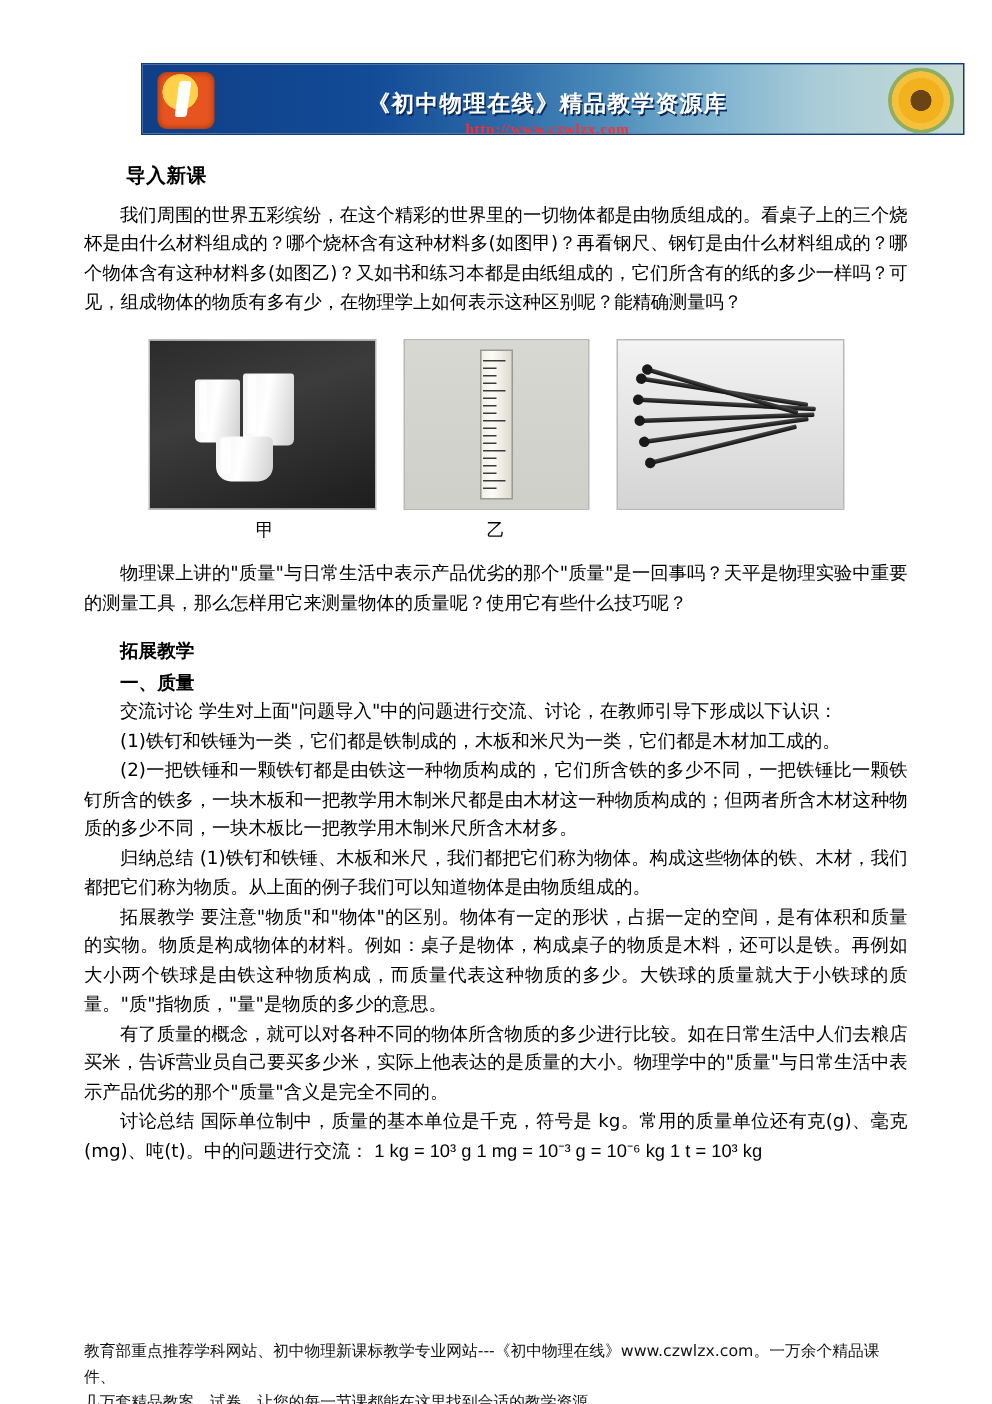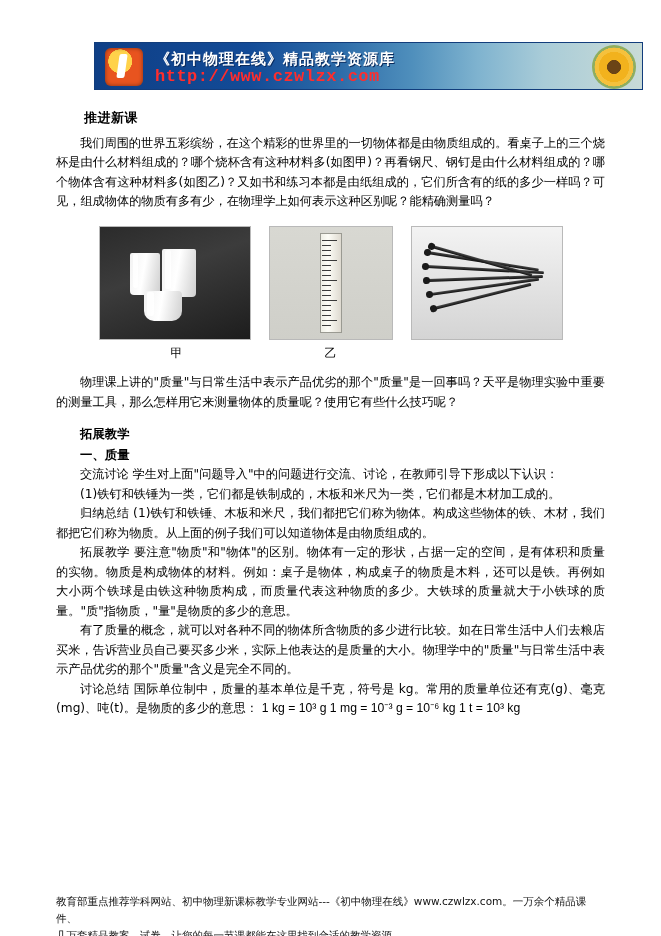--- a/index.html
+++ b/index.html
@@ -61,36 +61,36 @@
     position: absolute;
     left: 13px; top: 6px;
     width: 8px; height: 24px;
     background: #ffffff;
     border-radius: 2px;
     transform: skewX(-8deg);
   }
   .banner-text {
     position: absolute;
     left: 60px;
-    top: 6px;
+    top: 16px;
     width: 420px;
-    text-align: left;
+    text-align: center;
   }
   .banner-title {
     font-family: "DejaVu Serif", "Liberation Serif", serif;
     font-size: 15px;
     font-weight: bold;
     color: #ffffff;
     letter-spacing: 1px;
     text-shadow: 1px 1px 0 #0a2a5c;
     line-height: 20px;
   }
   .banner-url {
-    font-family: Liberation Mono, monospace;
-    font-size: 17px;
+    font-family: Liberation Serif, serif;
+    font-size: 10px;
     font-weight: bold;
     color: #ff2d2d;
     letter-spacing: .5px;
     line-height: 16px;
   }
 
   
   .content {
     margin-top: 18px;
     font-family: "DejaVu Sans", "Liberation Sans", sans-serif;
@@ -253,21 +253,21 @@
     <div class="logo"></div>
     <div class="banner-text">
       <div class="banner-title">《初中物理在线》精品教学资源库</div>
       <div class="banner-url">http://www.czwlzx.com</div>
     </div>
     <div class="sun"></div>
   </div>
 
   <div class="content">
 
-    <div class="heading">推进新课</div>
+    <div class="heading">导入新课</div>
 
     <p class="para gap">我们周围的世界五彩缤纷，在这个精彩的世界里的一切物体都是由物质组成的。看桌子上的三个烧杯是由什么材料组成的？哪个烧杯含有这种材料多(如图甲)？再看钢尺、钢钉是由什么材料组成的？哪个物体含有这种材料多(如图乙)？又如书和练习本都是由纸组成的，它们所含有的纸的多少一样吗？可见，组成物体的物质有多有少，在物理学上如何表示这种区别呢？能精确测量吗？</p>
 
     <div class="figure-row">
       <div class="fig fig-a">
         <div class="beaker b1"></div>
         <div class="beaker b2"></div>
         <div class="beaker b3"></div>
       </div>
       <div class="fig fig-b">
@@ -309,24 +309,25 @@
     </div>
 
     <p class="para gap">物理课上讲的"质量"与日常生活中表示产品优劣的那个"质量"是一回事吗？天平是物理实验中重要的测量工具，那么怎样用它来测量物体的质量呢？使用它有些什么技巧呢？</p>
 
 
     <div class="subheading">拓展教学</div>
     <div class="subheading">一、质量</div>
 
     <p class="para tight">交流讨论  学生对上面"问题导入"中的问题进行交流、讨论，在教师引导下形成以下认识：</p>
     <p class="para tight">(1)铁钉和铁锤为一类，它们都是铁制成的，木板和米尺为一类，它们都是木材加工成的。</p>
+    <p class="para tight">(2)一把铁锤和一颗铁钉都是由铁这一种物质构成的，它们所含铁的多少不同，一把铁锤比一颗铁钉所含的铁多，一块木板和一把教学用木制米尺都是由木材这一种物质构成的；但两者所含木材这种物质的多少不同，一块木板比一把教学用木制米尺所含木材多。</p>
     <p class="para tight">归纳总结  (1)铁钉和铁锤、木板和米尺，我们都把它们称为物体。构成这些物体的铁、木材，我们都把它们称为物质。从上面的例子我们可以知道物体是由物质组成的。</p>
     <p class="para tight">拓展教学  要注意"物质"和"物体"的区别。物体有一定的形状，占据一定的空间，是有体积和质量的实物。物质是构成物体的材料。例如：桌子是物体，构成桌子的物质是木料，还可以是铁。再例如 大小两个铁球是由铁这种物质构成，而质量代表这种物质的多少。大铁球的质量就大于小铁球的质量。"质"指物质，"量"是物质的多少的意思。</p>
     <p class="para tight">有了质量的概念，就可以对各种不同的物体所含物质的多少进行比较。如在日常生活中人们去粮店买米，告诉营业员自己要买多少米，实际上他表达的是质量的大小。物理学中的"质量"与日常生活中表示产品优劣的那个"质量"含义是完全不同的。</p>
-    <p class="para tight"><span>讨论总结  国际单位制中，质量的基本单位是千克，符号是 kg。常用的质量单位还有克(g)、毫克(mg)、吨(t)。是物质的多少的意思：</span> <span class="formula">1 kg = 10³ g    1 mg = 10⁻³ g = 10⁻⁶ kg    1 t = 10³ kg</span></p>
+    <p class="para tight"><span>讨论总结  国际单位制中，质量的基本单位是千克，符号是 kg。常用的质量单位还有克(g)、毫克(mg)、吨(t)。中的问题进行交流：</span> <span class="formula">1 kg = 10³ g    1 mg = 10⁻³ g = 10⁻⁶ kg    1 t = 10³ kg</span></p>
 
   </div>
 
   <div class="footer">
     <span class="line">教育部重点推荐学科网站、初中物理新课标教学专业网站---《初中物理在线》www.czwlzx.com。一万余个精品课件、</span>
     <span class="line">几万套精品教案、试卷，让您的每一节课都能在这里找到合适的教学资源。</span>
   </div>
 
 </div>
 

